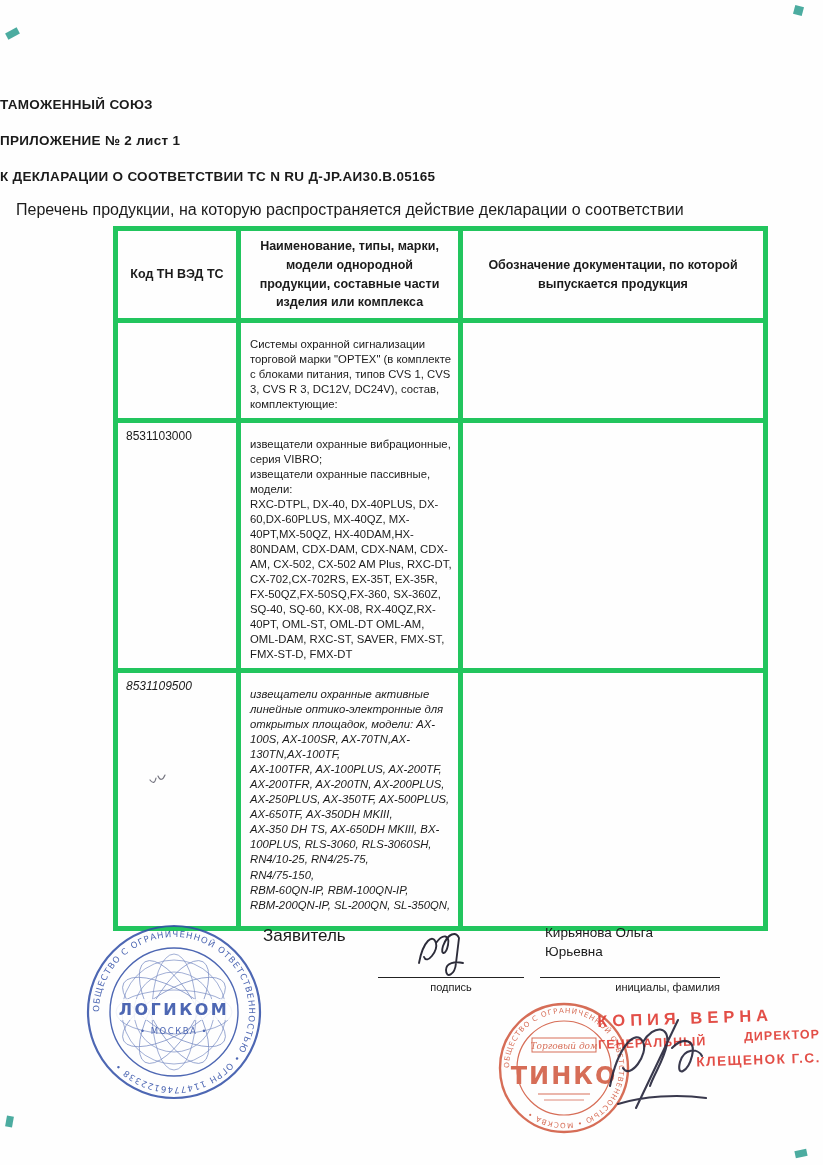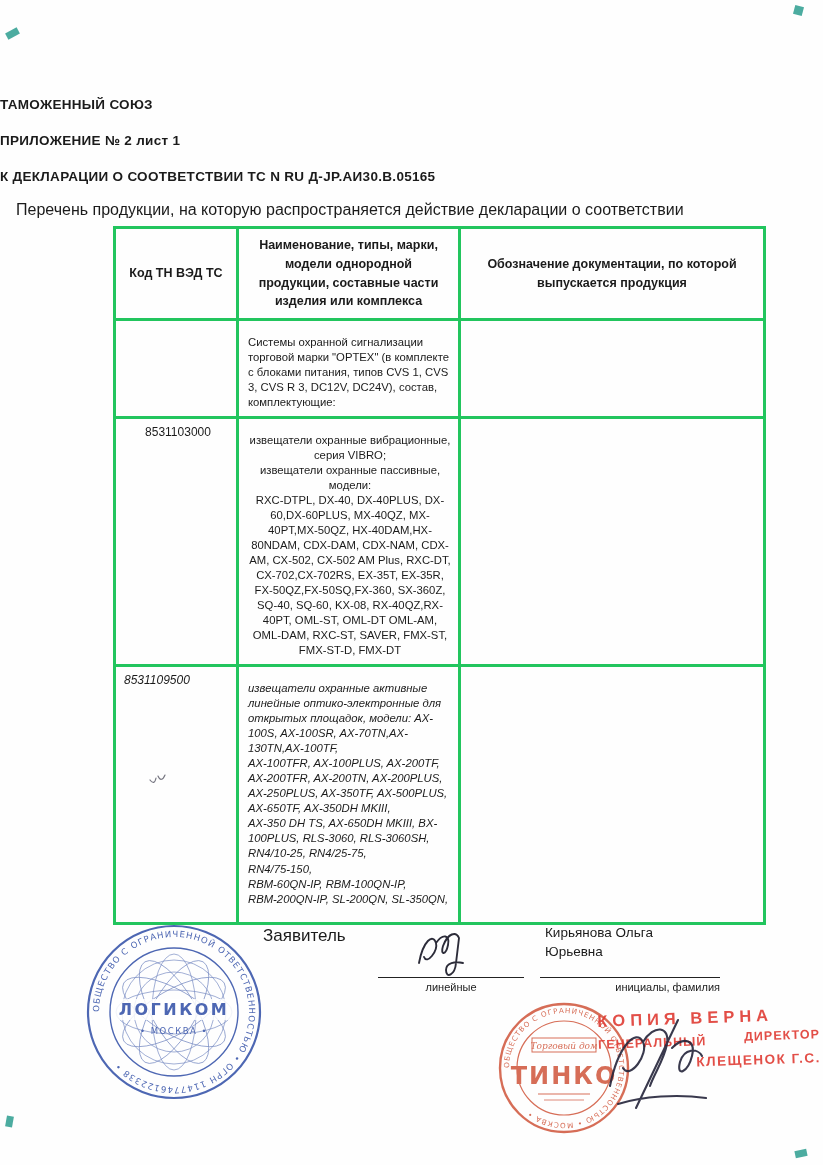--- a/index.html
+++ b/index.html
@@ -9,29 +9,29 @@
     background:#fefefe; color:#1b1b1b;
     font-family:"Liberation Sans", sans-serif; overflow:hidden;
   }
   .h-line { position:absolute; left:0; width:100%; font-weight:bold; font-size:13.5px; letter-spacing:0.3px; }
   .subtitle { position:absolute; left:16px; width:100%; text-align:left; font-weight:normal; font-size:16px; }
 
   table.products {
     position:absolute; left:113px; top:226px; width:650px;
     border-collapse:collapse; table-layout:fixed;
   }
-  table.products th, table.products td { border:3px solid #22c55e; vertical-align:top; }
+  table.products th, table.products td { border:5px solid #22c55e; vertical-align:top; }
   table.products th {
     font-size:12.5px; font-weight:bold; text-align:center; vertical-align:middle;
     padding:6px 10px; height:92px; line-height:1.5;
   }
   col.c1 { width:123px; } col.c2 { width:222px; } col.c3 { width:305px; }
   td.code { font-size:12px; padding:6px 4px 6px 8px; vertical-align:middle; }
   td.name { font-size:11.3px; line-height:1.33; padding:14px 6px 6px 9px; white-space:pre-wrap; }
-  tr.r0 { height:82px; } tr.r1 { height:240px;text-align:center; } tr.r2 { height:258px;font-style:italic; }
+  tr.r0 { height:82px; } tr.r1 { height:240px; } tr.r2 { height:258px;font-style:italic; }
 
   .applicant { position:absolute; left:263px; top:926px; font-size:17px; }
   .sig-line  { position:absolute; left:378px; top:977px; width:146px; border-top:1.4px solid #222; }
   .sig-caption { position:absolute; left:378px; top:981px; width:146px; text-align:center; font-size:11px; }
   .name-block { position:absolute; left:545px; top:924px; width:160px; font-size:13.5px; line-height:1.4; }
   .name-line  { position:absolute; left:540px; top:977px; width:180px; border-top:1.4px solid #222; }
   .name-caption { position:absolute; left:540px; top:981px; width:180px; text-align:right; font-size:11px; }
 
   .signature1 { position:absolute; left:405px; top:925px; z-index:4; }
   .signature2 { position:absolute; left:588px; top:1008px; z-index:6; }
@@ -114,21 +114,21 @@
   <svg class="pen-tick" width="26" height="20" viewBox="0 0 26 20">
     <path d="M4,12 C7,16 9,15 10,10 M12,8 C14,13 17,12 19,7" fill="none" stroke="#3c3c4c" stroke-width="1.2" stroke-linecap="round" opacity="0.7"></path>
   </svg>
 
   <div class="applicant">Заявитель</div>
 
   <svg class="signature1" width="120" height="60" viewBox="0 0 120 60">
     <path d="M14,38 C18,16 28,8 31,18 C33,26 22,40 19,32 M31,18 C38,8 45,10 43,20 C41,30 35,31 38,21 C43,8 51,6 54,13 L51,38 C50,50 41,54 41,45 C41,38 50,36 58,38" fill="none" stroke="#1a1a28" stroke-width="1.9" stroke-linecap="round" opacity="0.92"></path>
   </svg>
   <div class="sig-line"></div>
-  <div class="sig-caption">линейные</div>
+  <div class="sig-caption">подпись</div>
 
   <div class="name-block">Кирьянова Ольга Юрьевна</div>
   <div class="name-line"></div>
   <div class="name-caption">инициалы, фамилия</div>
 
   <svg class="blue-stamp" width="180" height="180" viewBox="0 0 180 180">
     <circle cx="90" cy="90" r="86" fill="none" stroke="#2f4da6" stroke-width="2.2"></circle>
     <circle cx="90" cy="90" r="64" fill="none" stroke="#2f4da6" stroke-width="1.4"></circle>
     <g fill="none" stroke="#3b57a8" stroke-width="0.7" opacity="0.8">
       <ellipse cx="90" cy="90" rx="58" ry="22"></ellipse>

